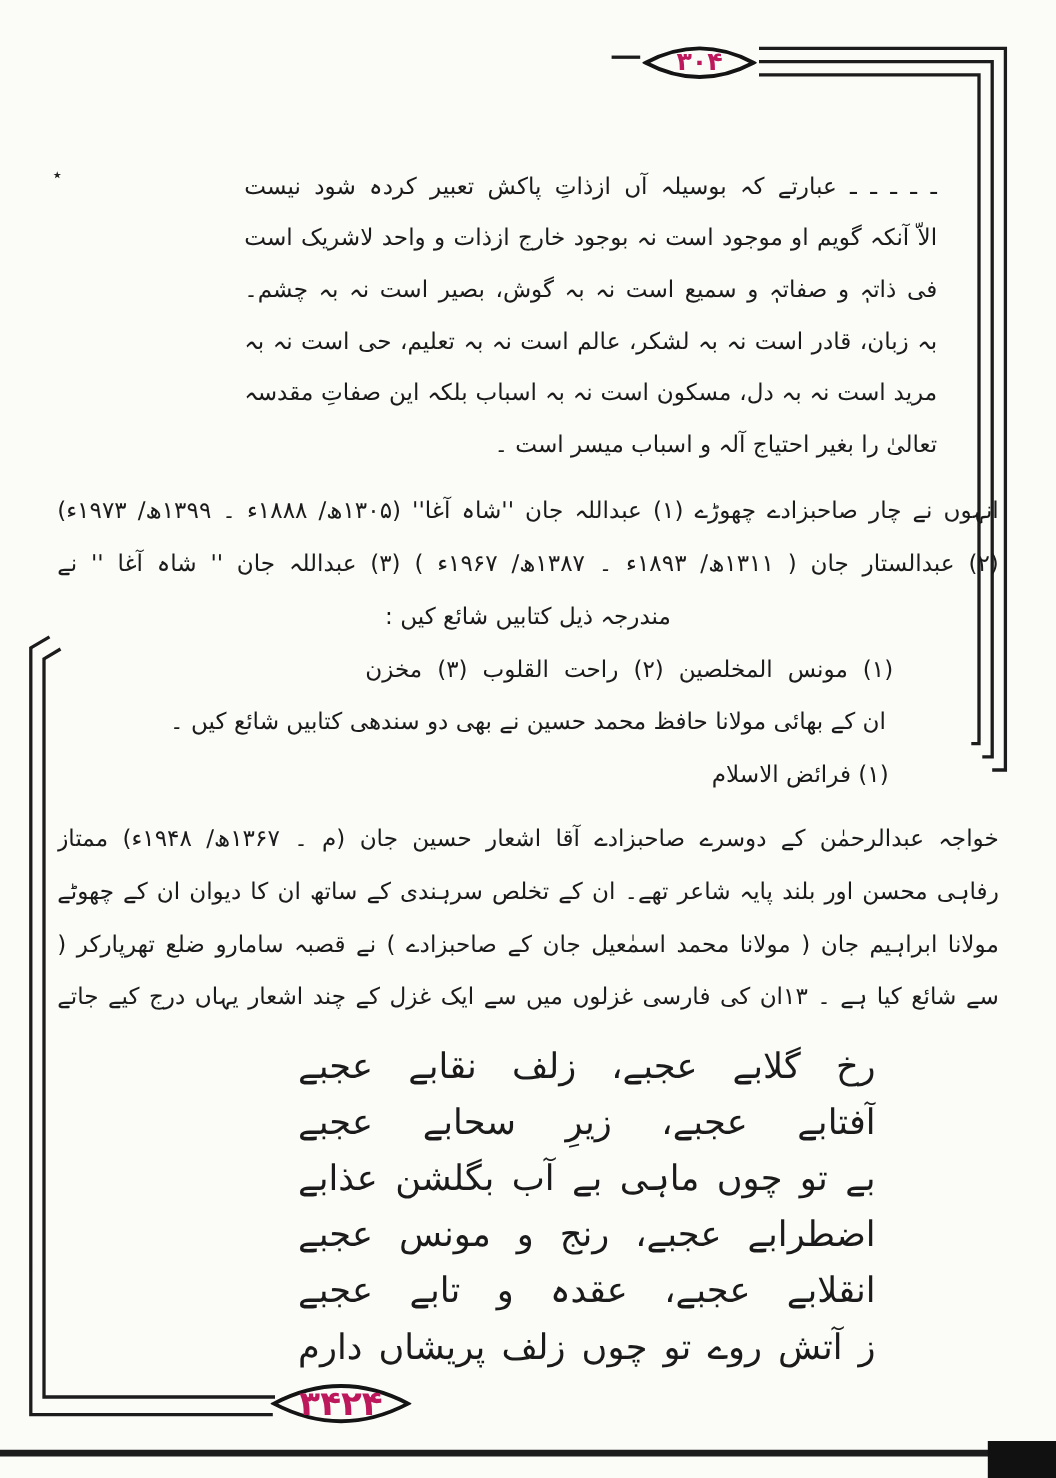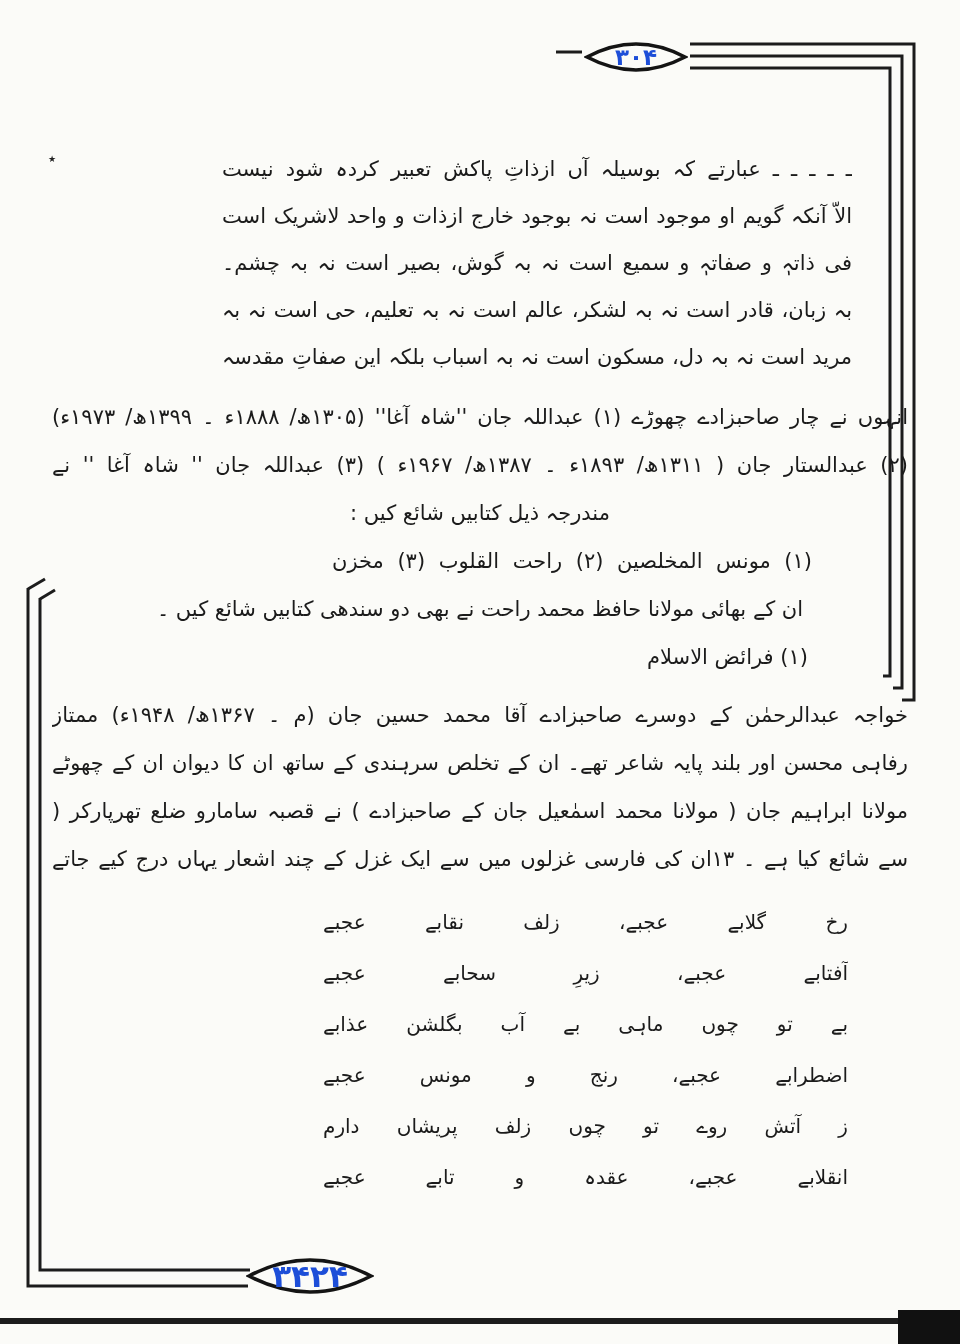--- a/index.html
+++ b/index.html
@@ -21,21 +21,21 @@
   .deco path { stroke:#1c1c1c; stroke-width:3; fill:none; }
   .deco path.thick { stroke-width:6; }
   .cartouche {
     position:absolute;
     display:flex; align-items:center; justify-content:center;
   }
   .cartouche svg { position:absolute; inset:0; width:100%; height:100%; }
   .cartouche svg path { stroke:#141414; stroke-width:3.5; fill:#fbfbf8; }
   .cart-num {
     position:relative; z-index:2;
-    font-weight:bold; color:#1d4ed8;
+    font-weight:bold; color:#be185d;
     letter-spacing:2px;
   }
   .cartouche.top { left:584px; top:38px; width:104px; height:38px; }
   .cartouche.top .cart-num { font-size:23px; }
   .cartouche.bottom { left:246px; top:1252px; width:128px; height:48px; }
   .cartouche.bottom .cart-num { font-size:31px; }
 
   .margin-mark {
     position:absolute; left:48px; top:150px;
     font-size:15px; color:#222;
@@ -57,21 +57,21 @@
 
   .para1 { margin-top:12px; }
   .books1 { width:480px; margin-right:96px; }
   .books2 {
     width:390px; margin-right:100px;
     display:flex; justify-content:space-between;
     height:48px; line-height:48px;
   }
   .para2 { margin-top:10px; }
 
-  .poetry { width:525px; margin-right:60px; margin-top:14px; font-size:20px; }
+  .poetry { width:525px; margin-right:112px; margin-top:14px; font-size:32px; }
   .poetry .ln { height:51px; line-height:51px; }
 </style>
 </head>
 <body>
 
 <div class="page">
 
   <svg class="deco" viewBox="0 0 960 1344" aria-hidden="true">
     <path d="M556 52 H582"></path>
     <path d="M690 44 H914 V700 H902"></path>
@@ -102,46 +102,47 @@
   <div class="margin-mark">٭</div>
 
   <div class="content">
 
     <div class="quote">
       <div class="ln j">ـ ـ ـ ـ ـ عبارتے کہ بوسیلہ آں ازذاتِ پاکش تعبیر کردہ شود نیست</div>
       <div class="ln j">الاّ آنکہ گویم او موجود است نہ بوجود خارج ازذات و واحد لاشریک است</div>
       <div class="ln j">فی ذاتہٖ و صفاتہٖ و سمیع است نہ بہ گوش، بصیر است نہ بہ چشم۔ متکلم است نہ</div>
       <div class="ln j">بہ زبان، قادر است نہ بہ لشکر، عالم است نہ بہ تعلیم، حی است نہ بہ روح،</div>
       <div class="ln j">مرید است نہ بہ دل، مسکون است نہ بہ اسباب بلکہ این صفاتِ مقدسہ او</div>
+      <div class="ln last">تعالیٰ را بغیر احتیاج آلہ و اسباب میسر است ۔</div>
     </div>
 
     <div class="para1">
       <div class="ln j">انہوں نے چار صاحبزادے چھوڑے (۱) عبداللہ جان ''شاہ آغا'' (۱۳۰۵ھ/ ۱۸۸۸ء ۔ ۱۳۹۹ھ/ ۱۹۷۳ء)</div>
       <div class="ln j">(۲) عبدالستار جان ( ۱۳۱۱ھ/ ۱۸۹۳ء ۔ ۱۳۸۷ھ/ ۱۹۶۷ء ) (۳) عبداللہ جان '' شاہ آغا '' نے</div>
       <div class="ln r">مندرجہ ذیل کتابیں شائع کیں :</div>
     </div>
 
     <div class="books1 ln j">(۱) مونس المخلصین (۲) راحت القلوب (۳) مخزن العلوم</div>
 
-    <div class="ln r">ان کے بھائی مولانا حافظ محمد راحت نے بھی دو سندھی کتابیں شائع کیں ۔</div>
+    <div class="ln r">ان کے بھائی مولانا حافظ محمد حسین نے بھی دو سندھی کتابیں شائع کیں ۔</div>
 
     <div class="books2">
       <span>(۱) فرائض الاسلام</span>
     </div>
 
     <div class="para2">
-      <div class="ln j">خواجہ عبدالرحمٰن کے دوسرے صاحبزادے آقا محمد حسین جان (م ۔ ۱۳۶۷ھ/ ۱۹۴۸ء) ممتاز</div>
+      <div class="ln j">خواجہ عبدالرحمٰن کے دوسرے صاحبزادے آقا اشعار حسین جان (م ۔ ۱۳۶۷ھ/ ۱۹۴۸ء) ممتاز</div>
       <div class="ln j">رفاہی محسن اور بلند پایہ شاعر تھے۔ ان کے تخلص سرہندی کے ساتھ ان کا دیوان ان کے چھوٹے پوتے</div>
       <div class="ln j">مولانا ابراہیم جان ( مولانا محمد اسمٰعیل جان کے صاحبزادے ) نے قصبہ سامارو ضلع تھرپارکر ( سندھ )</div>
       <div class="ln j">سے شائع کیا ہے ۔ ۱۳ان کی فارسی غزلوں میں سے ایک غزل کے چند اشعار یہاں درج کیے جاتے ہیں :</div>
     </div>
 
     <div class="poetry">
       <div class="ln j">رخ گلابے عجبے، زلف نقابے عجبے</div>
       <div class="ln j">آفتابے عجبے، زیرِ سحابے عجبے</div>
       <div class="ln j">بے تو چوں ماہی بے آب بگلشن عذابے</div>
       <div class="ln j">اضطرابے عجبے، رنج و مونس عجبے</div>
+      <div class="ln j">انقلابے عجبے، عقدہ و تابے عجبے</div>
       <div class="ln j">ز آتش روے تو چوں زلف پریشاں دارم</div>
-      <div class="ln j">انقلابے عجبے، عقدہ و تابے عجبے</div>
     </div>
 
   </div>
 </div>
 
 </body></html>

